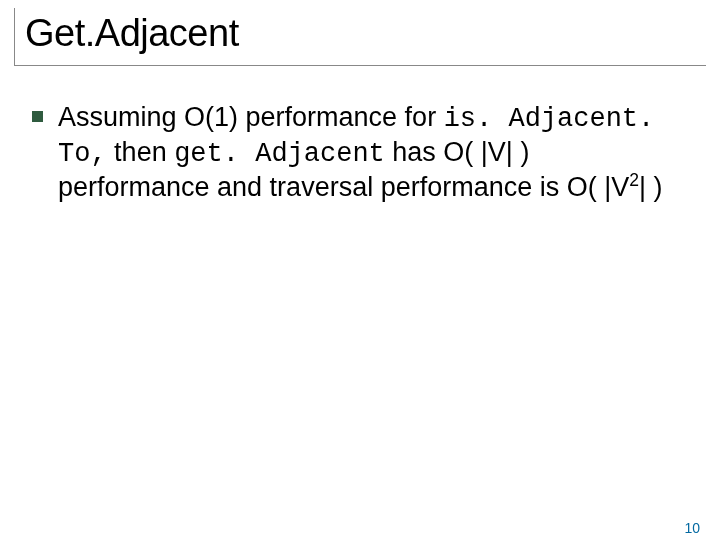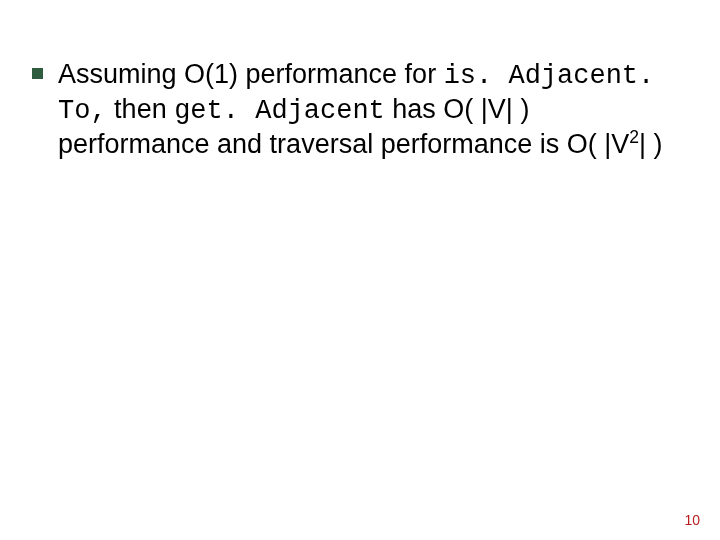--- a/index.html
+++ b/index.html
@@ -61,33 +61,36 @@
   .sup {
     font-size: 0.65em;
     vertical-align: super;
     line-height: 0;
   }
   .page-num {
     position: absolute;
     right: 20px;
     bottom: 12px;
     font-size: 14px;
-    color: #b91c1c;
+    color: #0369a1;
   }
 </style>
 </head>
 <body>
 
 <div class="slide">
 
+  <div class="title-wrap">
+    <div class="title">Get.Adjacent</div>
+  </div>
 
   <div class="content">
 
 
-    <div class="item" style="margin-top:44px;">
+    <div class="item" style="margin-top:21px;">
       <div class="bullet"></div>
       <div class="body-text" id="bt1"><span>Assuming O(1) performance for </span><span class="mono">is. Adjacent. To,</span><span> then </span><span class="mono">get. Adjacent</span><span> has O( |V| ) performance and traversal performance is O( |V</span><span class="sup">2</span><span>| )</span></div>
     </div>
 
   </div>
 
   <div class="page-num">10</div>
 
 </div>
 

